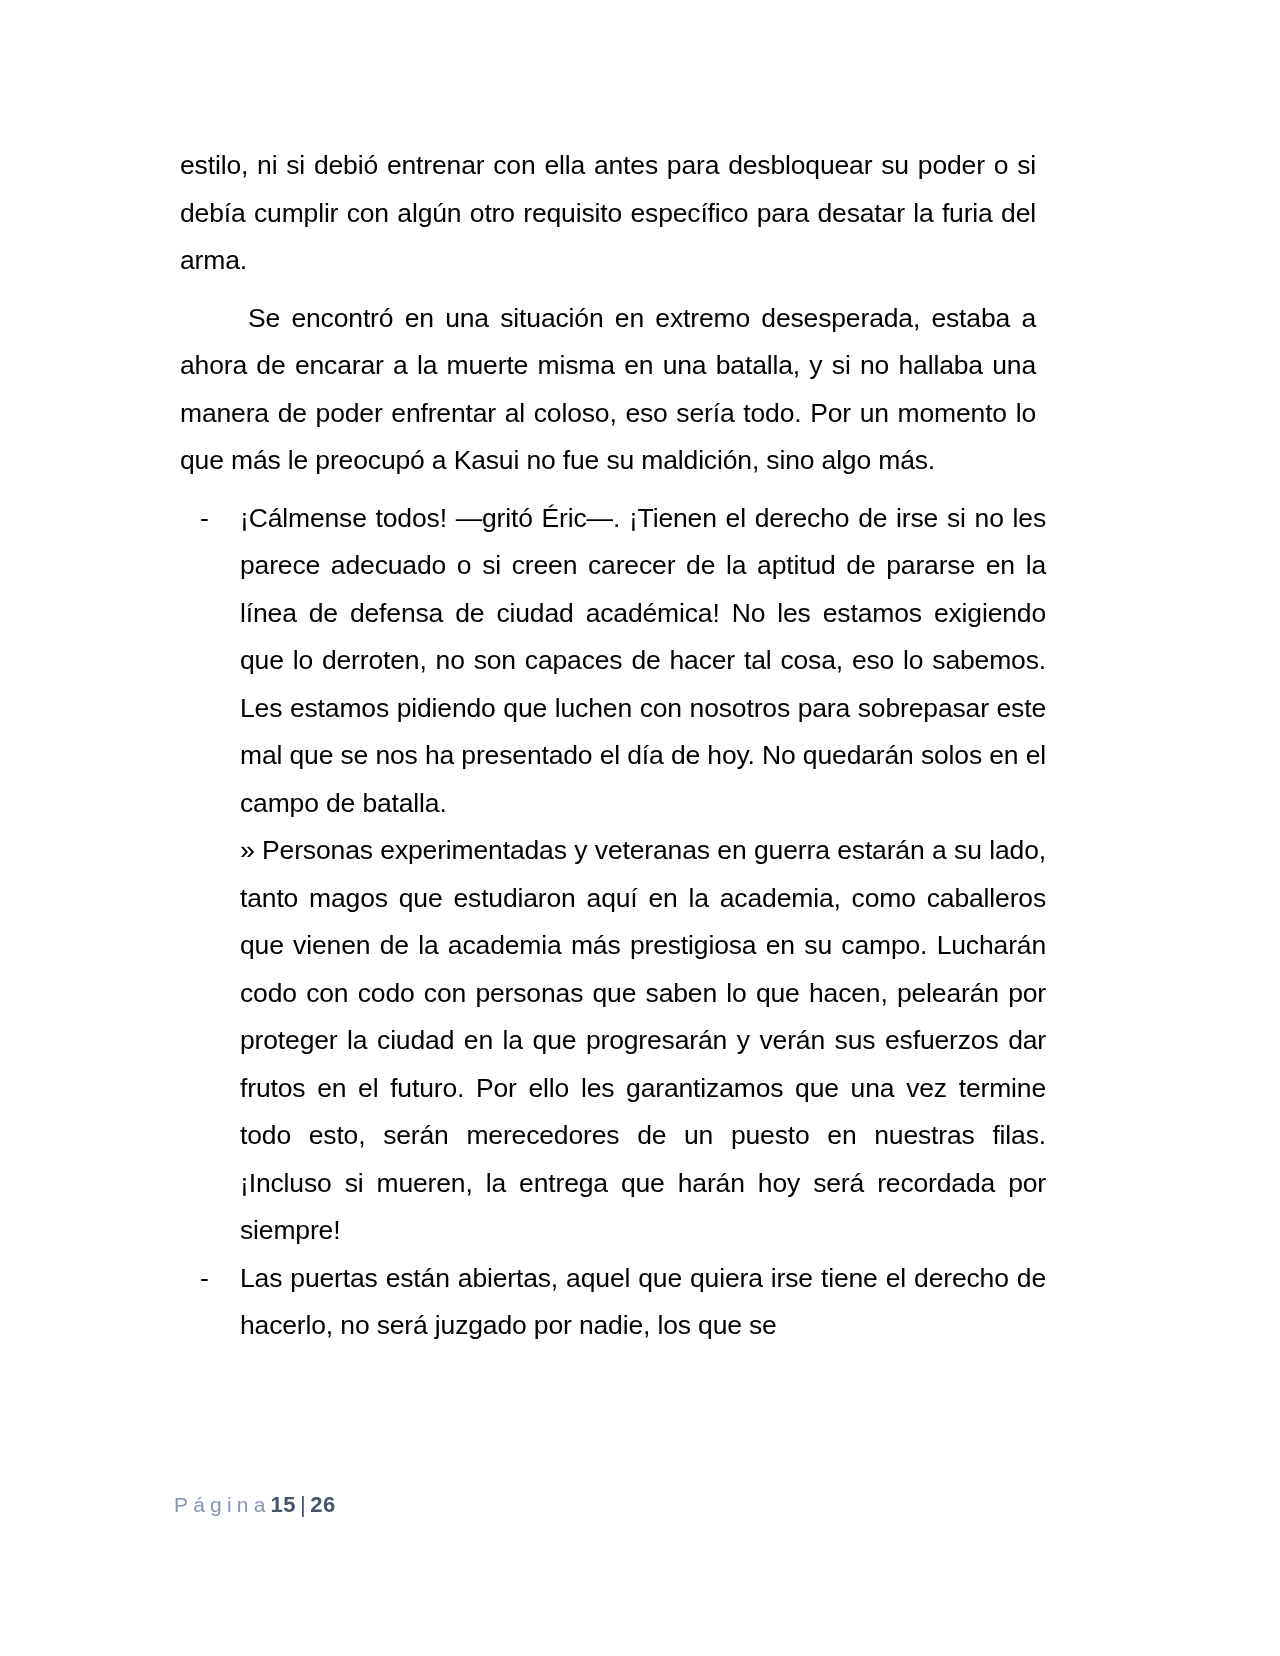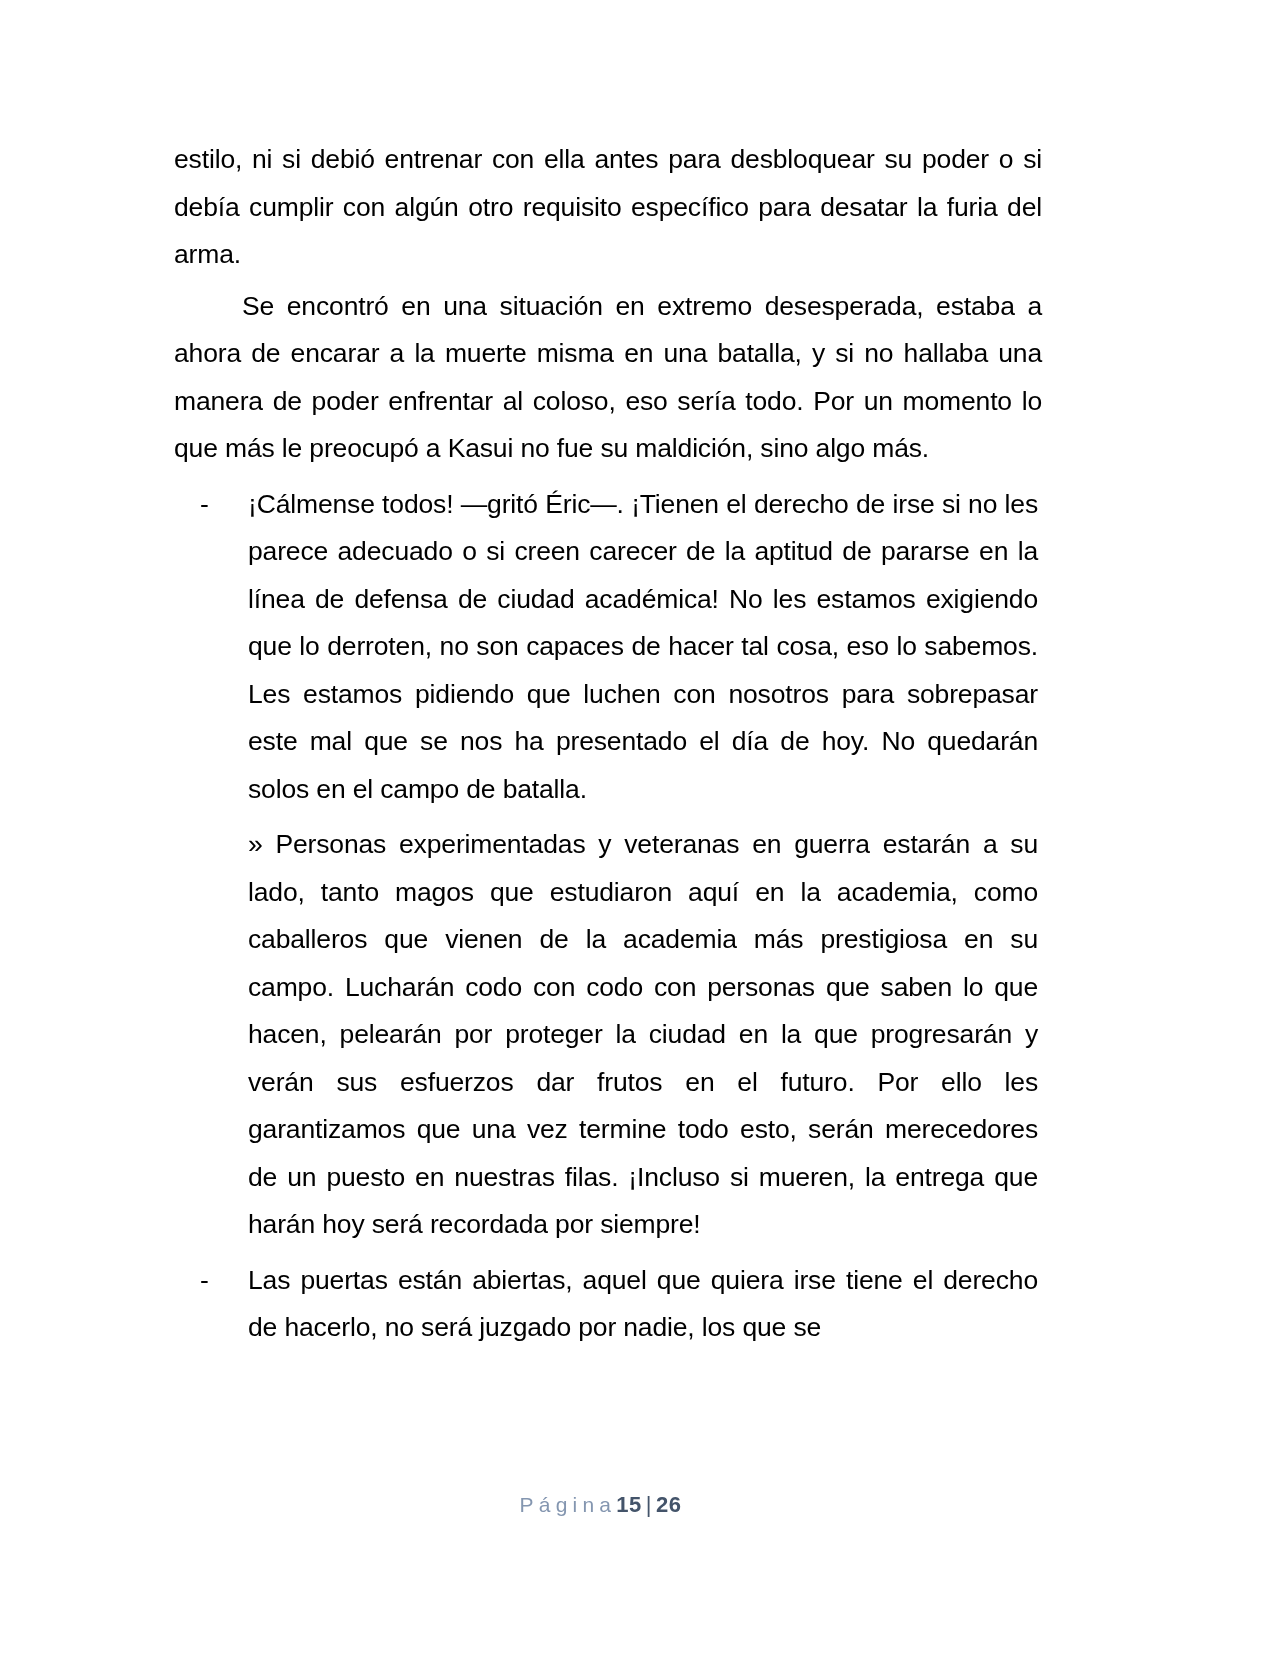--- a/index.html
+++ b/index.html
@@ -17,21 +17,21 @@
     overflow: hidden;
   }
   .content {
     position: absolute;
     left: 170px;
     top: 132px;
     width: 876px;
   }
   
   p.body-par {
-    margin: 4px;
+    margin: 10px;
     font-size: 26.5px;
     line-height: 47.5px;
     color: #000000;
     text-align: justify;
     text-justify: inter-word;
     font-stretch: condensed;
     letter-spacing: -0.15px;
     word-spacing: 0px;
     -webkit-font-smoothing: antialiased;
   }
@@ -57,41 +57,41 @@
   }
   ul.dash-list > li .marker {
     position: absolute;
     left: 30px;
     top: 0;
     font-size: 26.5px;
     line-height: 47.5px;
     color: #000000;
   }
   ul.dash-list > li p {
-    margin: 8px;
+    margin: 0;
     font-size: 26.5px;
     line-height: 47.5px;
     color: #000000;
     text-align: justify;
     text-justify: inter-word;
     letter-spacing: -0.15px;
   }
   ul.dash-list > li p.last-line-left {
     text-align-last: left;
   }
   ul.dash-list > li p.sub-indent {
     text-indent: 0;
   }
   
   .footer {
     position: absolute;
-    left: 155px;
+    left: 174px;
     right: 234px;
     top: 1492px;
-    text-align: center;
+    text-align: left;
     white-space: nowrap;
   }
   .footer .pg-word {
     font-size: 21px;
     color: #8496B0;
     letter-spacing: 5.2px;
     font-family: "Liberation Sans", "DejaVu Sans", sans-serif;
   }
   .footer .pg-num,
   .footer .pg-sep,

